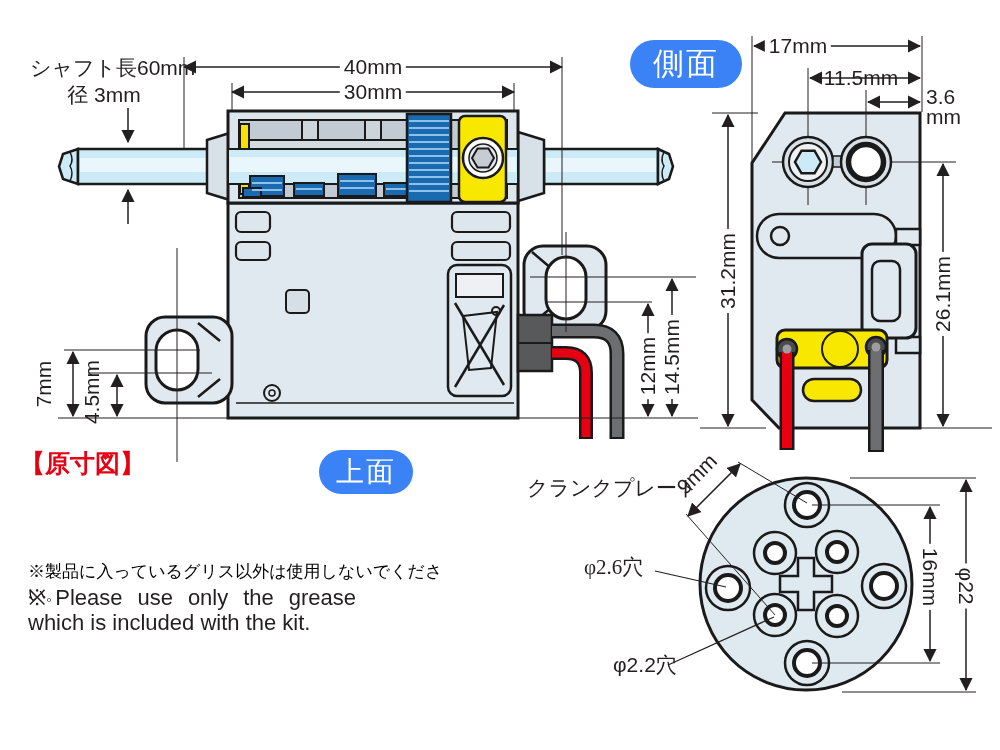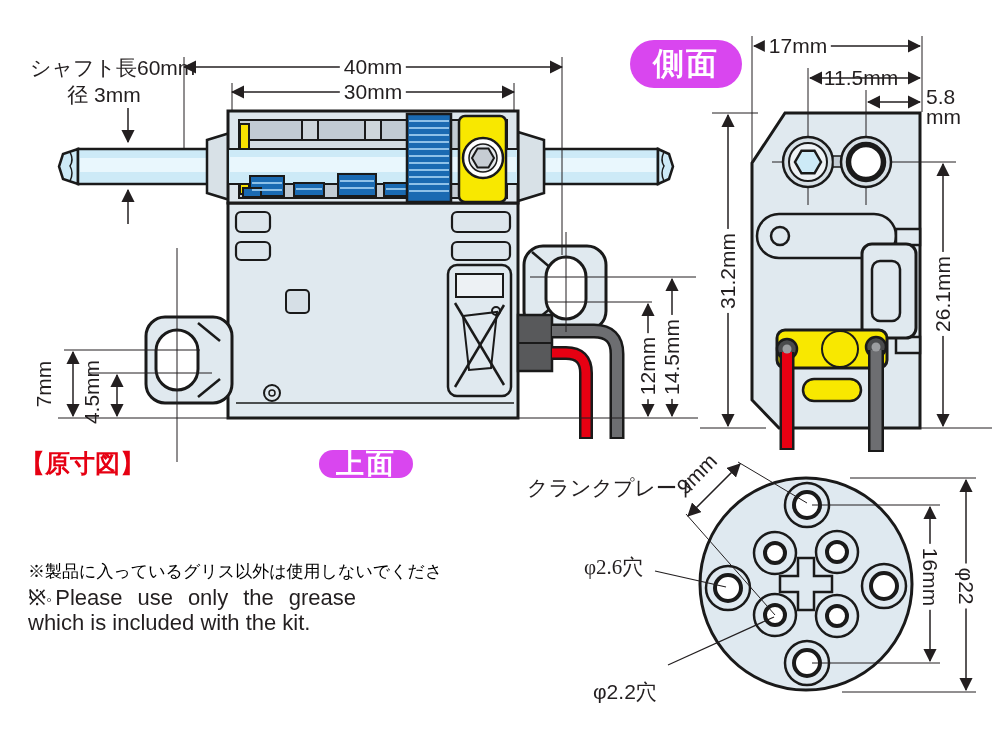--- a/index.html
+++ b/index.html
@@ -5,23 +5,23 @@
   html,body{margin:0;padding:0;background:#fff;}
   #canvas{position:relative;width:1000px;height:750px;background:#fff;overflow:hidden;
           font-family:"Liberation Sans",sans-serif;}
   svg{position:absolute;left:0;top:0;}
   .lbl{position:absolute;font:21px/1.05 "Liberation Sans",sans-serif;color:#231f20;white-space:nowrap;}
   .c{transform:translate(-50%,-50%);}
   .rccw{transform:translate(-50%,-50%) rotate(-90deg);}
   .rcw{transform:translate(-50%,-50%) rotate(90deg);}
   .r45{transform:translate(-50%,-50%) rotate(-45deg);}
   .wbg{background:#fff;padding:0 4px;}
-  .badge{position:absolute;background:#d946ef;color:#fff;border-radius:26px;
+  .badge{position:absolute;background:#3b82f6;color:#fff;border-radius:26px;
          display:flex;align-items:center;justify-content:center;
-         font-weight:bold;letter-spacing:2px;}
+         font-weight:normal;letter-spacing:2px;}
   .stamp{position:absolute;left:20px;top:447px;font-size:25px;font-weight:bold;color:#e60012;}
   .note{position:absolute;color:#231f20;}
   .note-red{color:#000000;font-size:17px;}
   .note-jp{font-size:19px;}
   .note-en{font-size:22px;line-height:1.12;text-align:justify;}
 </style>
 </head>
 <body>
 
 <div id="canvas">
@@ -284,32 +284,32 @@
 <span class="lbl" style="left:30px;top:84px;width:148px;text-align:center;">径 3mm</span>
 <span class="lbl c wbg" style="left:373px;top:67px;">40mm</span>
 <span class="lbl c wbg" style="left:373px;top:92px;">30mm</span>
 <span class="lbl rccw" style="left:44px;top:384px;">7mm</span>
 <span class="lbl rccw" style="left:92px;top:392px;">4.5mm</span>
 <span class="lbl rccw wbg" style="left:648px;top:366px;">12mm</span>
 <span class="lbl rccw wbg" style="left:672px;top:357px;">14.5mm</span>
 
 <span class="lbl c wbg" style="left:798px;top:46px;">17mm</span>
 <span class="lbl c" style="left:861px;top:64px;margin-top:14px;">11.5mm</span>
-<span class="lbl" style="left:926px;top:86px;">5.8</span>
+<span class="lbl" style="left:926px;top:86px;">3.6</span>
 <span class="lbl" style="left:926px;top:106px;">mm</span>
 <span class="lbl rccw wbg" style="left:728px;top:271px;">31.2mm</span>
 <span class="lbl rccw wbg" style="left:943px;top:294px;">26.1mm</span>
 
 <span class="lbl" style="left:527px;top:477px;">クランクプレート</span>
 <span class="lbl r45" style="left:697px;top:474px;">9mm</span>
 <span class="lbl" style="left:584px;top:556px;font-family:Liberation Serif, serif;">φ2.6穴</span>
-<span class="lbl" style="left:593px;top:654px;margin-top:27px;">φ2.2穴</span>
+<span class="lbl" style="left:613px;top:654px;">φ2.2穴</span>
 <span class="lbl rcw wbg" style="left:930px;top:577px;">16mm</span>
 <span class="lbl rcw wbg" style="left:966px;top:586px;">φ22</span>
 
 <div class="badge" style="left:630px;top:40px;width:112px;height:48px;font-size:31px;">側面</div>
-<div class="badge" style="left:319px;top:450px;width:94px;height:28px;font-size:28px;">上面</div>
+<div class="badge" style="left:319px;top:450px;width:94px;height:44px;font-size:28px;">上面</div>
 <div class="stamp">【原寸図】</div>
 
 <div class="note note-red" style="left:28px;top:560px;width:430px;position:absolute;">※製品に入っているグリス以外は使用しないでください。</div>
 <div class="note note-en" style="left:28px;top:586px;width:328px;position:absolute;">※Please use only the grease which is included with the kit.</div>
 
 </div>
 
 </body></html>

